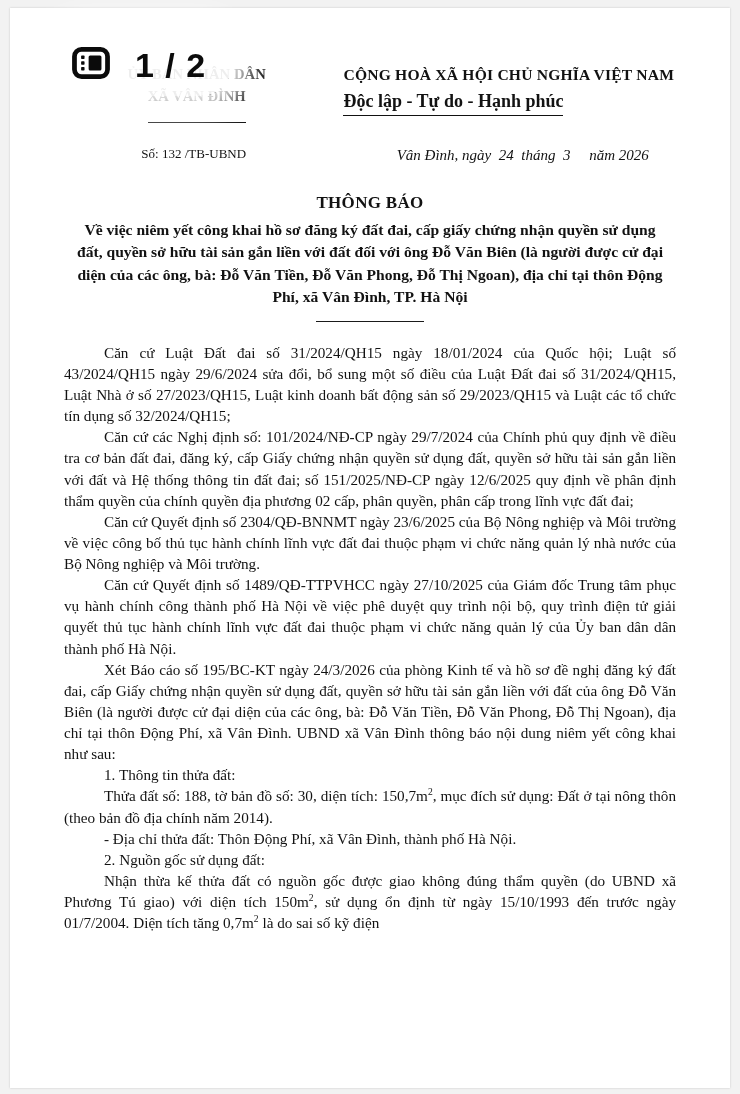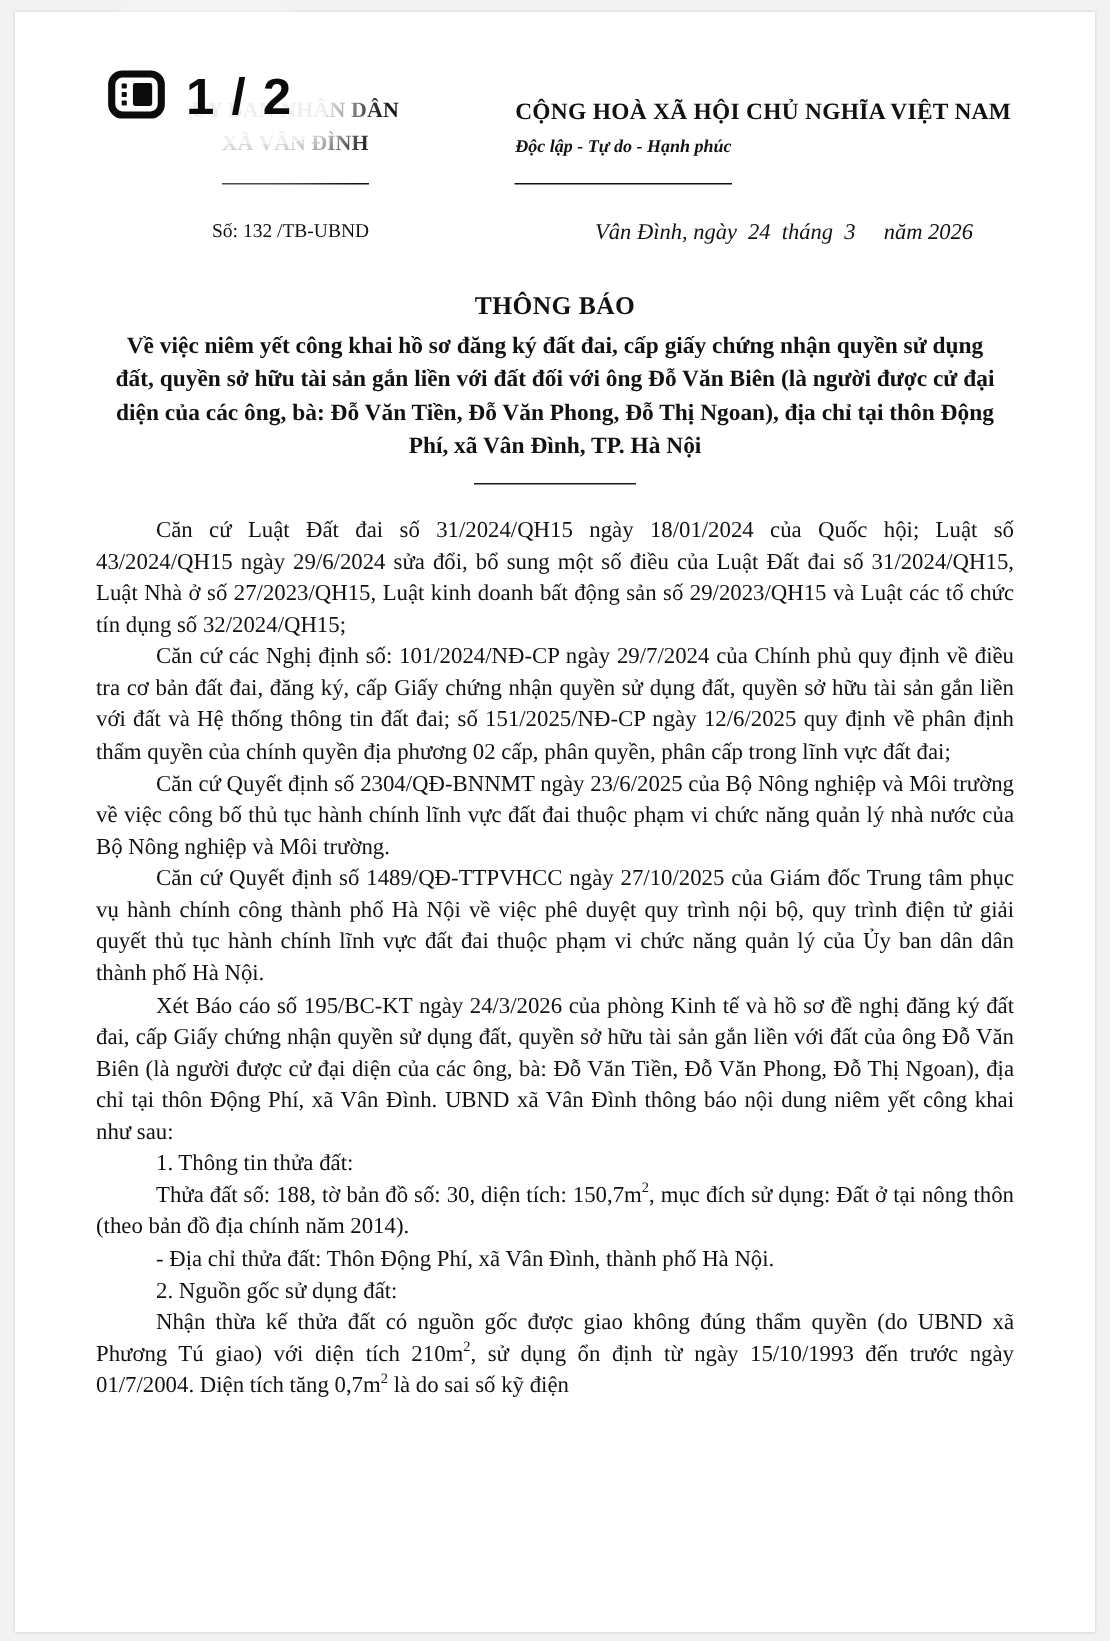--- a/index.html
+++ b/index.html
@@ -80,27 +80,26 @@
     white-space: nowrap;
   }
   .nation-line1 {
     font-weight: bold;
     font-size: 15.6px;
     letter-spacing: .2px;
     white-space: nowrap;
   }
   .nation-line2 {
     font-weight: bold;
-    font-size: 12px;
+    font-size: 18px;
     display: inline-block;
     border-bottom: 1.6px solid #111;
-    padding-bottom: 17px;
+    padding-bottom: 1px;
     margin-top: 3px;
     white-space: nowrap;
-    font-style: italic;
   }
 
   .doc-subheader {
     display: flex;
     align-items: flex-start;
     padding: 22px 28px 0 28px;
     box-sizing: border-box;
   }
   .sub-left {
     width: 46%;
@@ -168,21 +167,21 @@
     line-height: 0;
   }
 
   
   .page-badge {
     position: absolute;
     left: 54px;
     top: 34px;
     display: flex;
     align-items: center;
-    gap: 14px;
+    gap: 25px;
     padding: 12px 26px 12px 18px;
     background: rgba(255,255,255,0.93);
     border-radius: 34px;
     box-shadow: 0 0 26px 18px rgba(255,255,255,0.92);
     z-index: 20;
   }
   .page-badge .pg-icon {
     width: 38px;
     height: 38px;
     display: block;
@@ -235,21 +234,21 @@
         <p class="para">Xét Báo cáo số 195/BC-KT ngày 24/3/2026 của phòng Kinh tế và hồ sơ đề nghị đăng ký đất đai, cấp Giấy chứng nhận quyền sử dụng đất, quyền sở hữu tài sản gắn liền với đất của ông Đỗ Văn Biên (là người được cử đại diện của các ông, bà: Đỗ Văn Tiền, Đỗ Văn Phong, Đỗ Thị Ngoan), địa chỉ tại thôn Động Phí, xã Vân Đình. UBND xã Vân Đình thông báo nội dung niêm yết công khai như sau:</p>
 
         <p class="sec-head"><b>1. Thông tin thửa đất</b><span>:</span></p>
 
         <p class="para"><span>Thửa đất số: 188, tờ bản đồ số: 30, diện tích: 150,7m</span><sup>2</sup><span>, mục đích sử dụng: Đất ở tại nông thôn (theo bản đồ địa chính năm 2014).</span></p>
 
         <p class="para para-dash">- Địa chỉ thửa đất: Thôn Động Phí, xã Vân Đình, thành phố Hà Nội.</p>
 
         <p class="sec-head"><b>2. Nguồn gốc sử dụng đất</b><span>:</span></p>
 
-        <p class="para"><span>Nhận thừa kế thửa đất có nguồn gốc được giao không đúng thẩm quyền (do UBND xã Phương Tú giao) với diện tích 210m</span><sup>2</sup><span>, sử dụng ổn định từ ngày 15/10/1993 đến trước ngày 01/7/2004. Diện tích tăng 0,7m</span><sup>2</sup><span> là do sai số kỹ điện</span></p>
+        <p class="para"><span>Nhận thừa kế thửa đất có nguồn gốc được giao không đúng thẩm quyền (do UBND xã Phương Tú giao) với diện tích 150m</span><sup>2</sup><span>, sử dụng ổn định từ ngày 15/10/1993 đến trước ngày 01/7/2004. Diện tích tăng 0,7m</span><sup>2</sup><span> là do sai số kỹ điện</span></p>
 
       </div>
     </div>
   </div>
 
   <div class="page-badge">
     <span class="pg-icon">
       <svg viewBox="0 0 40 34" width="38" height="34" xmlns="http://www.w3.org/2000/svg">
         <rect x="2.6" y="2.6" width="34.8" height="28.8" rx="7.5" ry="7.5" fill="none" stroke="#0b0b0b" stroke-width="5"></rect>
         <rect x="17.5" y="9" width="13.5" height="16" rx="1.6" ry="1.6" fill="#0b0b0b"></rect>

